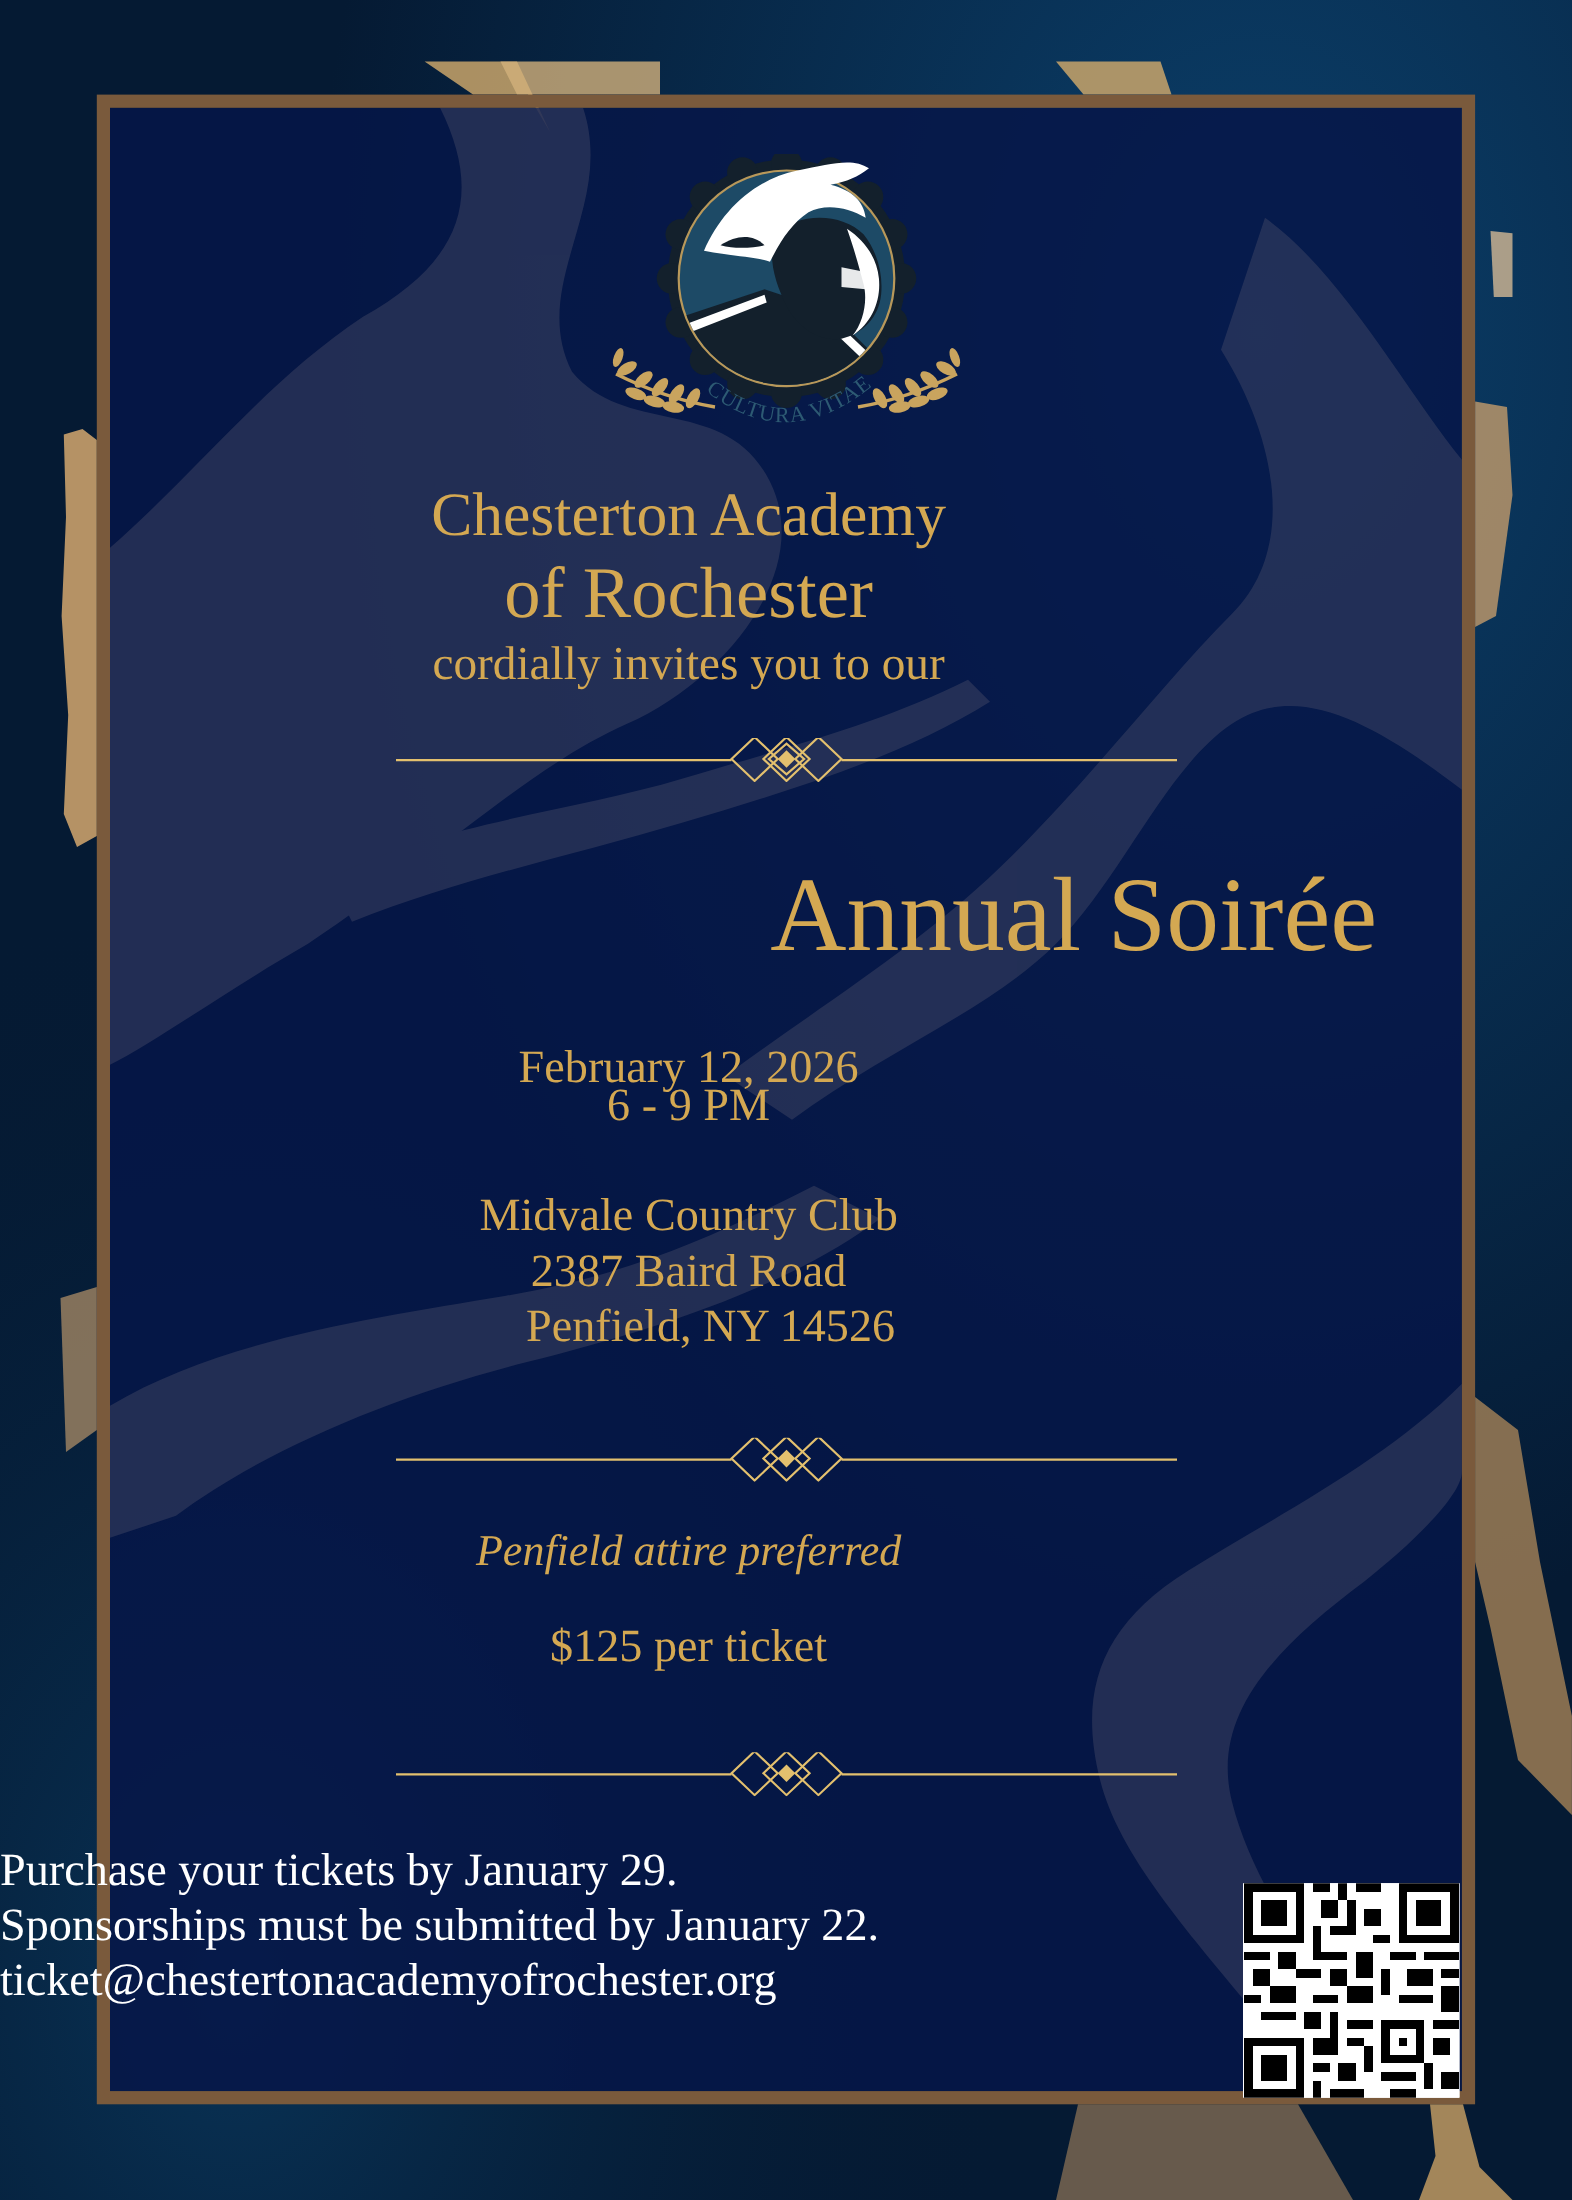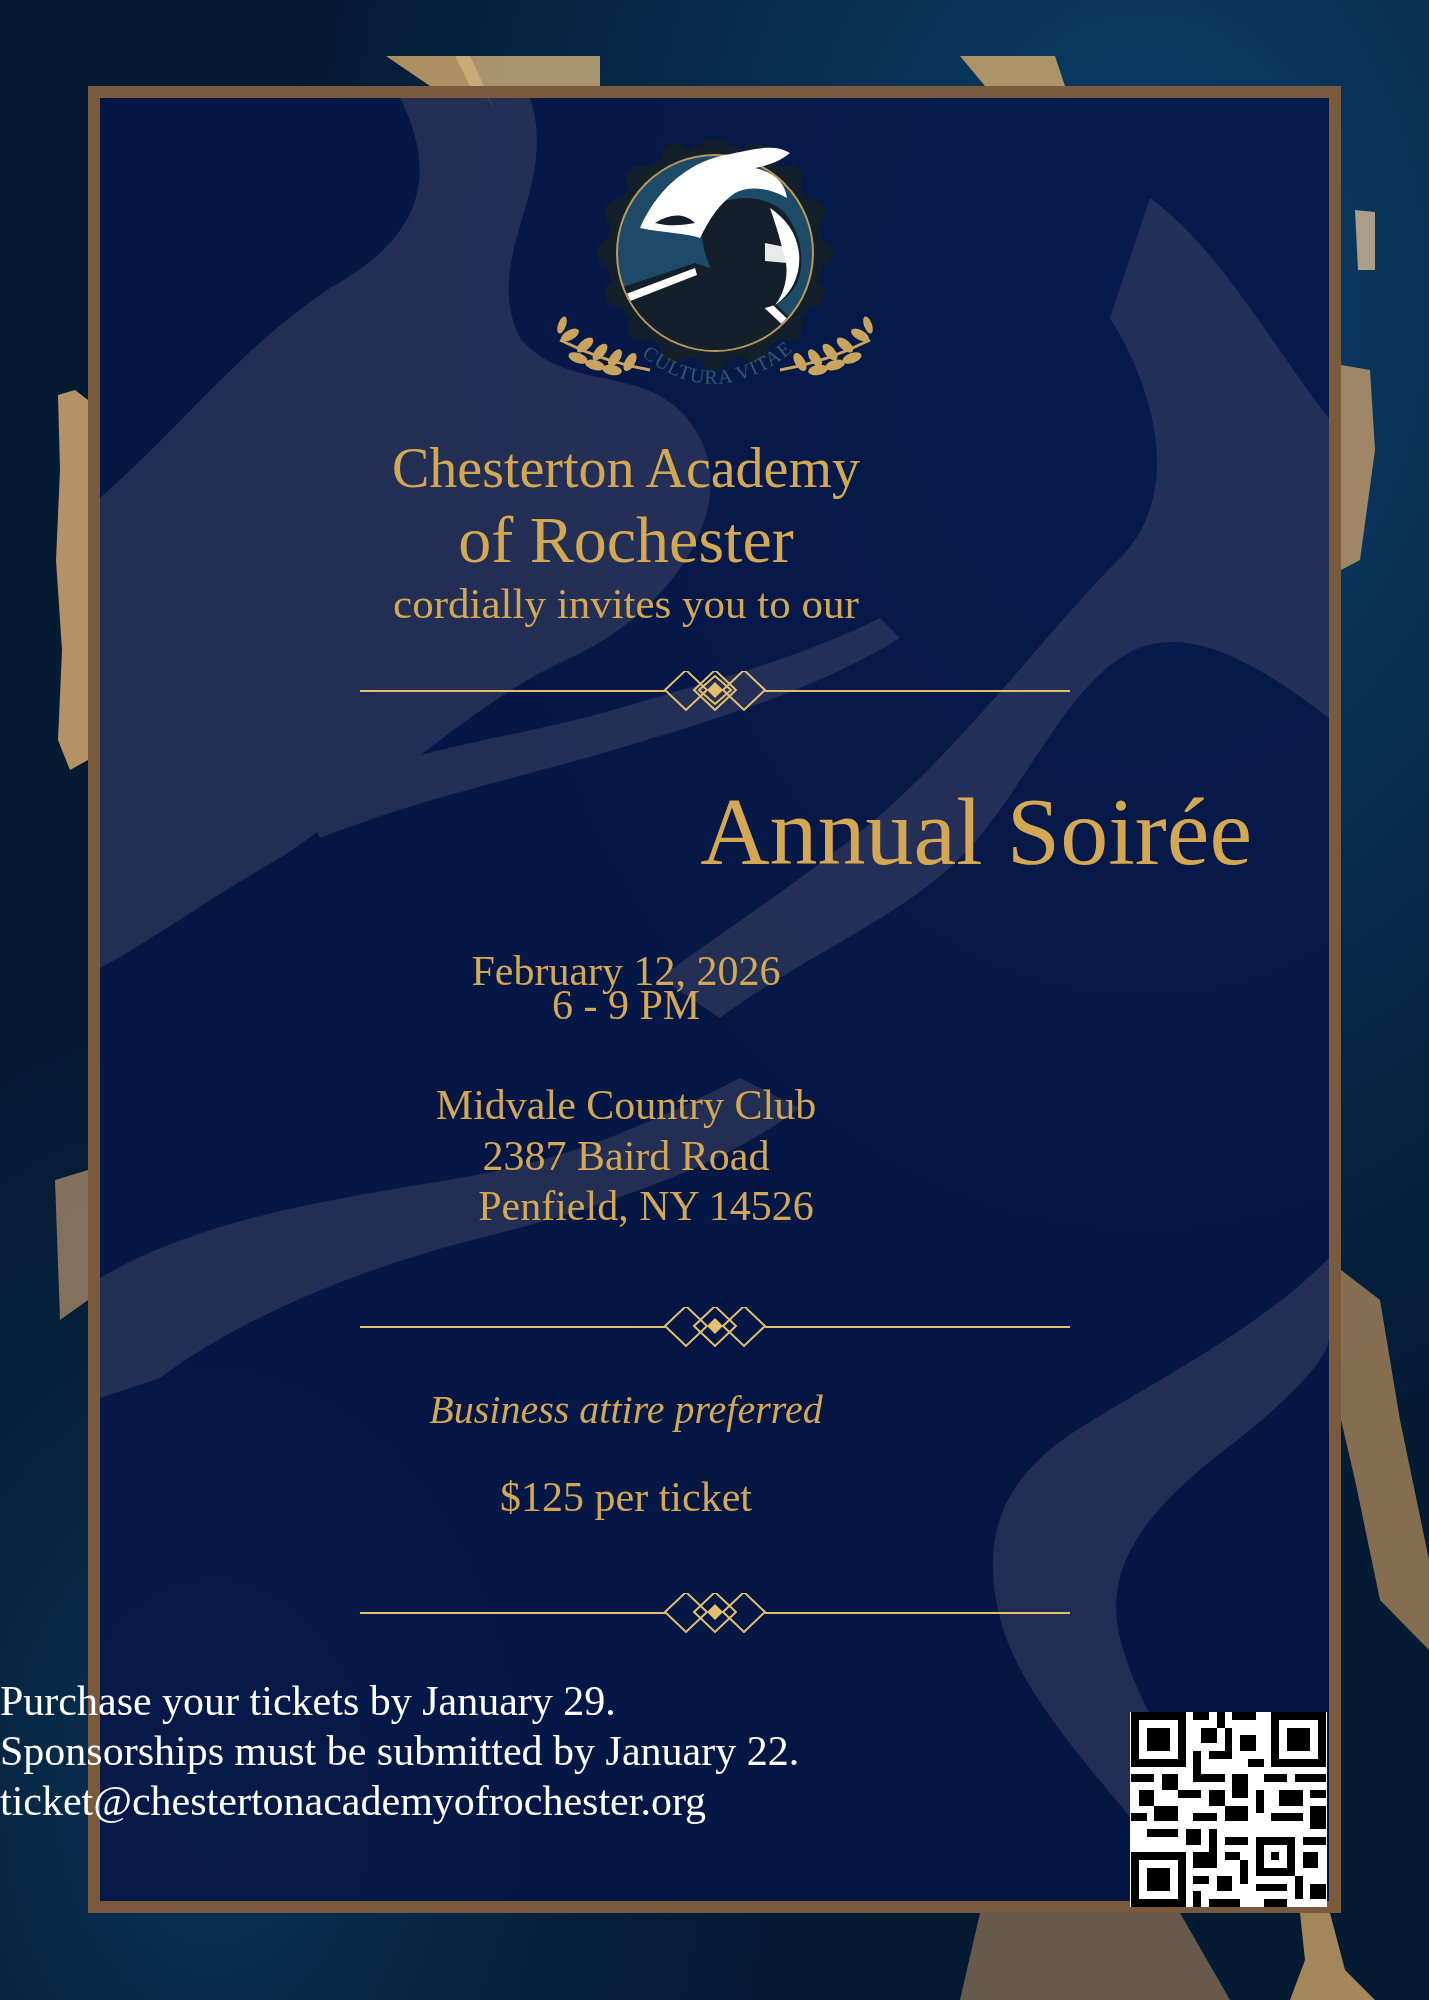--- a/index.html
+++ b/index.html
@@ -173,21 +173,21 @@
   <line x1="0" y1="20" x2="305" y2="20" stroke="#e3c06e" stroke-width="2"></line>
   <line x1="405" y1="20" x2="710" y2="20" stroke="#e3c06e" stroke-width="2"></line>
   <g fill="none" stroke="#e3c06e" stroke-width="2">
     <path d="M305,20 L326,-1 L347,20 L326,41 Z" transform="scale(1,0.95)"></path>
     <path d="M334,20 L355,-1 L376,20 L355,41 Z" transform="scale(1,0.95)"></path>
     <path d="M363,20 L384,-1 L405,20 L384,41 Z" transform="scale(1,0.95)"></path>
   </g>
   <path d="M347,19 L355,11 L363,19 L355,27 Z" fill="#e3c06e"></path>
 </svg>
 
-<div class="txt" style="top:1390px; font-size:40px; font-style:italic;">Business attire preferred</div>
+<div class="txt" style="top:1390px; font-size:40px; font-style:italic;">Penfield attire preferred</div>
 <div class="txt" style="top:1476px; font-size:42px;">$125 per ticket</div>
 
 <svg class="divider" style="top:1593px;" viewBox="0 0 710 40">
   <line x1="0" y1="20" x2="305" y2="20" stroke="#e3c06e" stroke-width="2"></line>
   <line x1="405" y1="20" x2="710" y2="20" stroke="#e3c06e" stroke-width="2"></line>
   <g fill="none" stroke="#e3c06e" stroke-width="2">
     <path d="M305,20 L326,-1 L347,20 L326,41 Z" transform="scale(1,0.95)"></path>
     <path d="M334,20 L355,-1 L376,20 L355,41 Z" transform="scale(1,0.95)"></path>
     <path d="M363,20 L384,-1 L405,20 L384,41 Z" transform="scale(1,0.95)"></path>
   </g>

